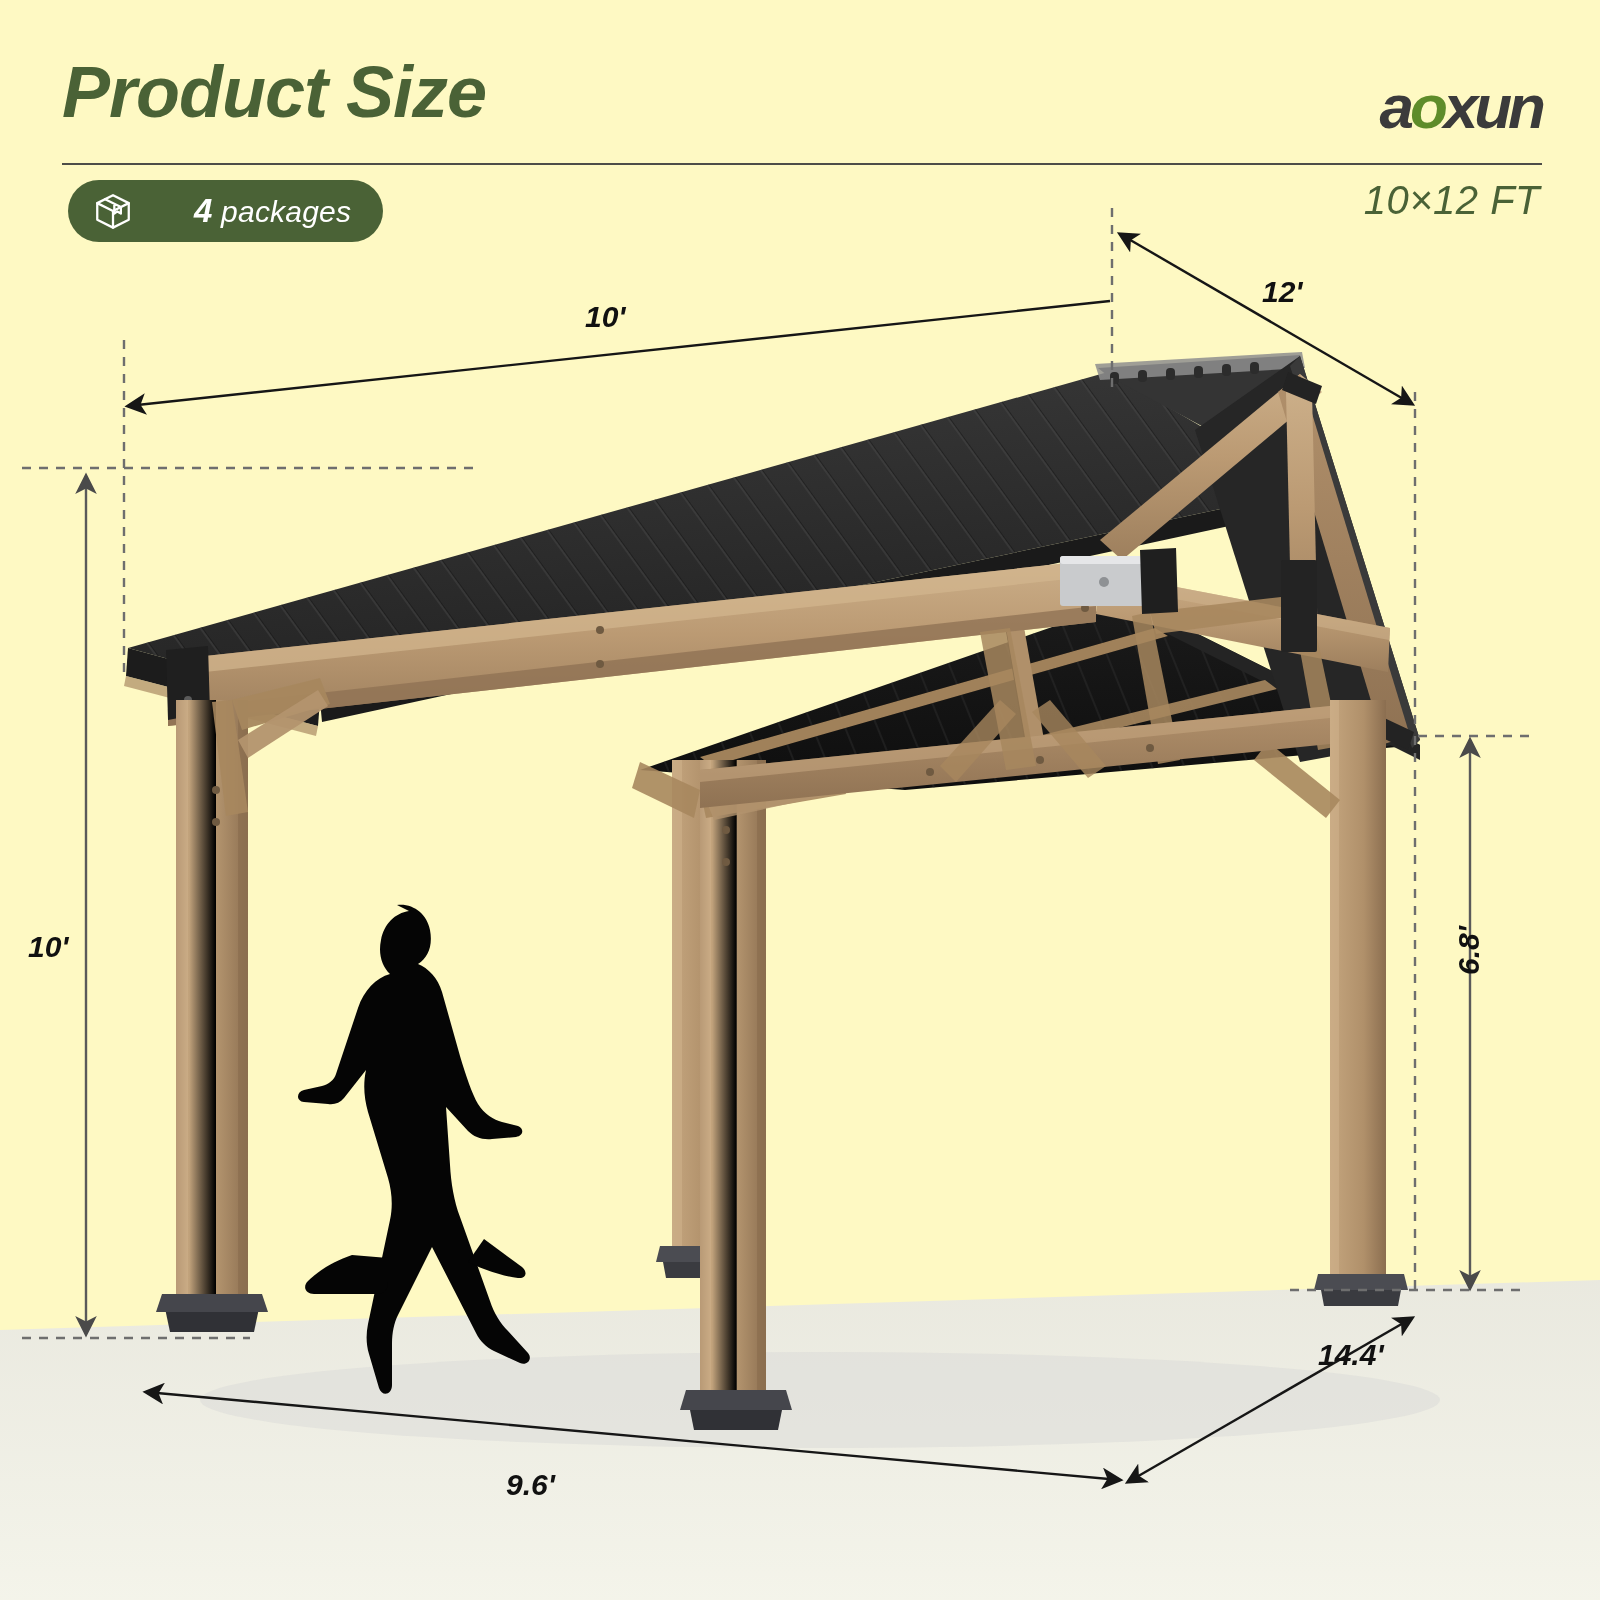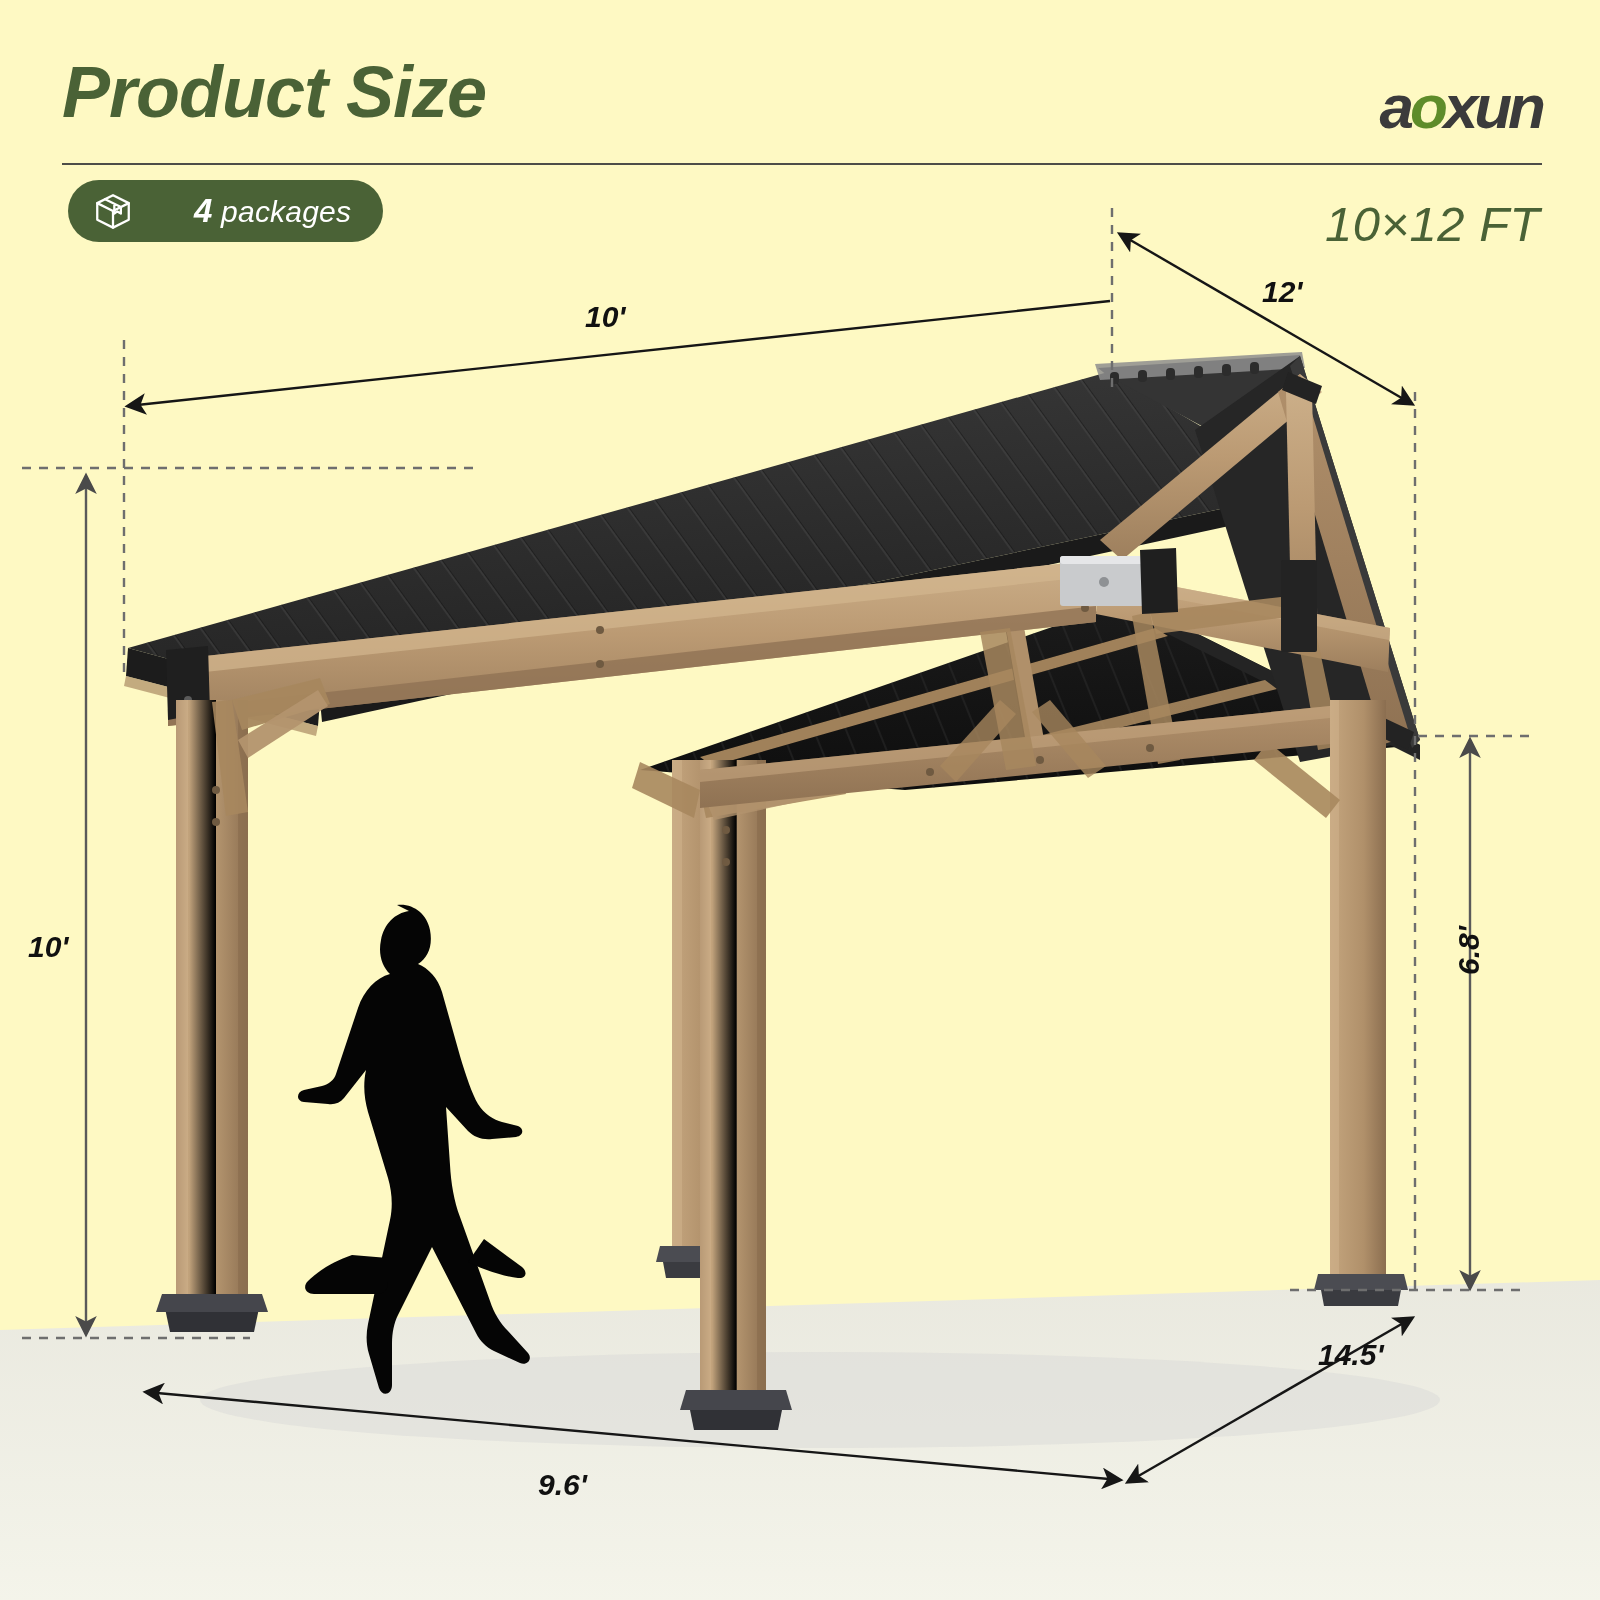--- a/index.html
+++ b/index.html
@@ -45,22 +45,22 @@
     position: absolute;
     left: 62px;
     top: 163px;
     width: 1480px;
     height: 2px;
     background: #4d4d48;
   }
   #size-label {
     position: absolute;
     right: 60px;
-    top: 196px;
-    font-size: 49px;
+    top: 178px;
+    font-size: 40px;
     font-weight: normal;
     color: #4a6236;
     letter-spacing: 0.5px;
   }
 
   
   #pkg-badge {
     position: absolute;
     left: 68px;
     top: 180px;
@@ -395,17 +395,17 @@
   </svg>
 
   <div class="dimtext" style="left:585px; top:300px;">10'</div>
 
   <div class="dimtext" style="left:1262px; top:275px;">12'</div>
 
   <div class="dimtext" style="left:28px; top:930px;">10'</div>
 
   <div class="dimtext" style="left:1452px; top:975px; transform: rotate(-90deg); transform-origin: left top;">6.8'</div>
 
-  <div class="dimtext" style="left:538px; top:1468px;">9.6'</div>
-
-  <div class="dimtext" style="left:1318px; top:1338px;">14.5'</div>
+  <div class="dimtext" style="left:506px; top:1468px;">9.6'</div>
+
+  <div class="dimtext" style="left:1318px; top:1338px;">14.4'</div>
 
 </div>
 
 </body></html>

